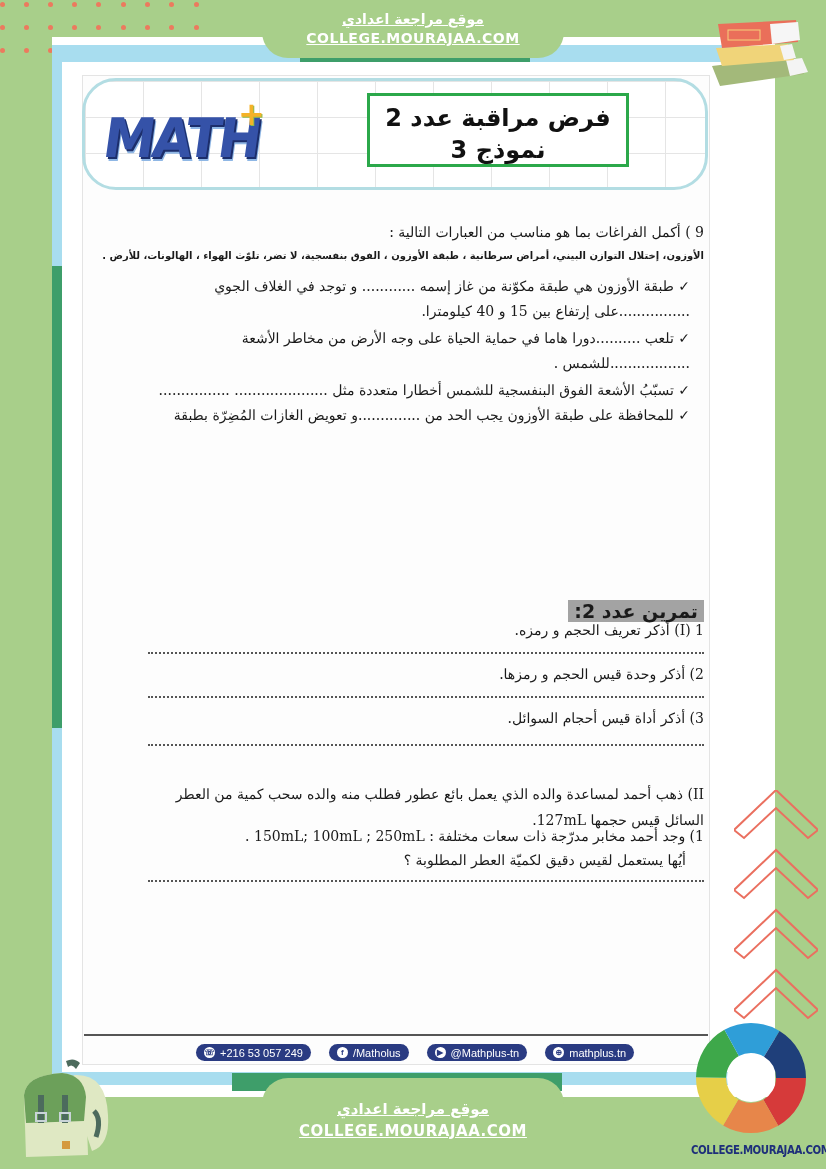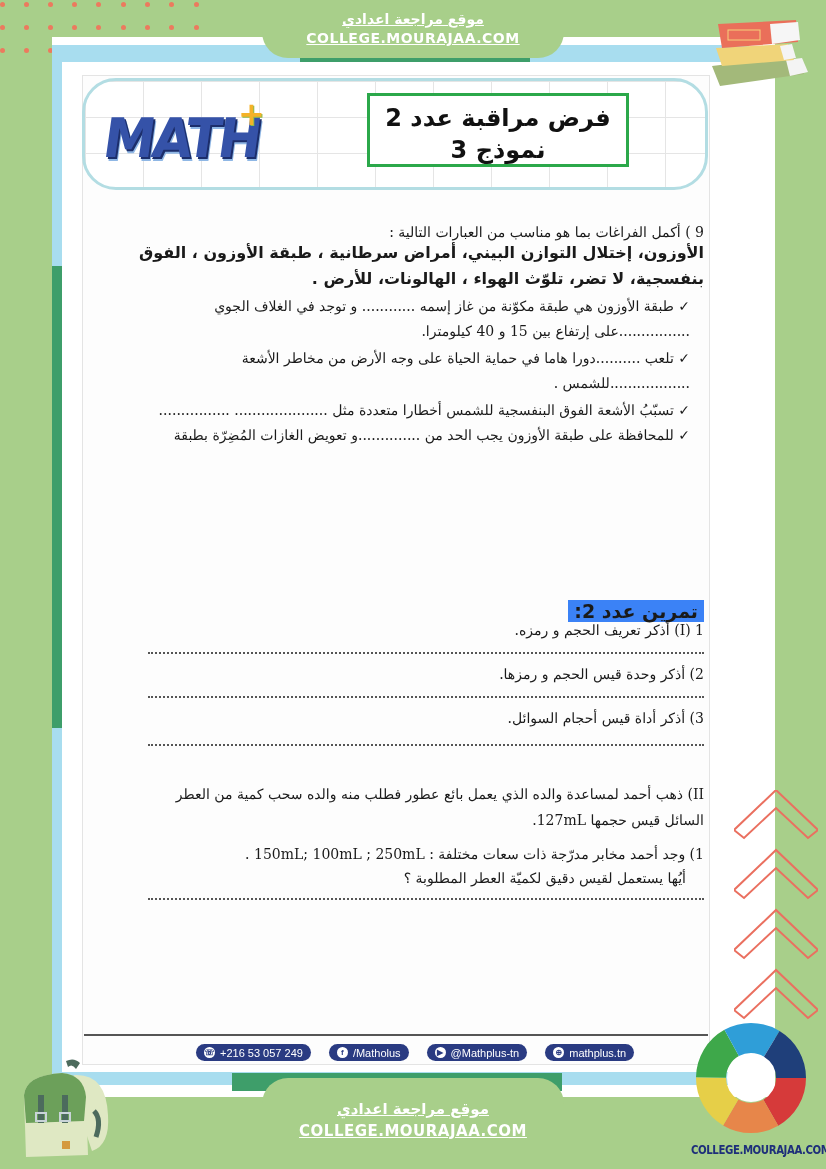--- a/index.html
+++ b/index.html
@@ -23,23 +23,23 @@
   .header-banner { position: absolute; left: 82px; top: 78px; width: 626px; height: 112px; border: 3px solid #b3dde3; border-radius: 34px; background:
       linear-gradient(#e5e5e5 1px, transparent 1px) 0 0 / 58px 36px,
       linear-gradient(90deg, #e5e5e5 1px, transparent 1px) 0 0 / 58px 36px, #ffffff; }
   .math-logo { position: absolute; left: 104px; top: 108px; font-family: "DejaVu Sans", sans-serif; font-weight: 900; font-size: 52px; color: #3552a8; letter-spacing: -3px; transform: skewX(-8deg) scaleY(1.05); text-shadow: 2px 2px 0 #1c2e6b, 3px 4px 0 #8fb7e5; }
   .math-plus { position: absolute; left: 238px; top: 95px; font-weight: 900; font-size: 32px; color: #f4b228; text-shadow: 1px 1px 0 #8dbb4c; }
   .title-box { position: absolute; left: 367px; top: 93px; width: 262px; height: 74px; border: 3px solid #2ba84a; background: #ffffff; text-align: center; direction: rtl; }
   .title-line { font-family: "DejaVu Sans", sans-serif; font-weight: bold; font-size: 24px; color: #111; line-height: 32px; }
 
   .content { position: absolute; left: 90px; width: 620px; direction: rtl; color: #1a1a1a; font-family: "DejaVu Serif", serif; }
   .ex-title { font-family: "DejaVu Sans", sans-serif; font-weight: bold; font-size: 19px; }
-  .ex-title.shaded { background: #3b82f6; padding: 0 6px; display: inline-block; }
+  .ex-title.shaded { background: #a3a3a3; padding: 0 6px; display: inline-block; }
   .q { font-size: 14px; }
-  .bold-list { font-family: "DejaVu Sans", sans-serif; font-weight: bold; font-size: 16px; line-height: 26px; }
+  .bold-list { font-family: "DejaVu Sans", sans-serif; font-weight: bold; font-size: 10px; line-height: 32px; }
   .item { font-size: 14px; line-height: 25px; }
   .dotted-line { border-bottom: 2px dotted #555; height: 2px; }
 
   .footer-line { position: absolute; left: 84px; top: 1034px; width: 624px; height: 2px; background: #555; }
   .social-row { position: absolute; left: 196px; top: 1044px; display: flex; gap: 18px; }
   .pill { display: flex; align-items: center; gap: 5px; background: #2a3b82; color: #fff; border-radius: 9px; padding: 1px 8px; height: 17px; font-family: "Liberation Sans", sans-serif; font-size: 11px; }
   .pill-icon { width: 11px; height: 11px; border-radius: 50%; background: #fff; color: #2a3b82; font-size: 8px; line-height: 11px; text-align: center; font-weight: bold; }
 
   .tab-top { position: absolute; left: 262px; top: 0; width: 302px; height: 58px; background: #a8cf8a; border-radius: 0 0 26px 26px; text-align: center; color: #fff; }
   .tab-bottom { position: absolute; left: 262px; top: 1078px; width: 302px; height: 91px; background: #a8cf8a; border-radius: 26px 26px 0 0; text-align: center; color: #fff; }
@@ -127,21 +127,21 @@
     <div class="dotted-line" style="margin-top:14px"></div>
     <div class="q" style="margin-top:12px">2) أذكر وحدة قيس الحجم و رمزها.</div>
     <div class="dotted-line" style="margin-top:14px"></div>
     <div class="q" style="margin-top:12px">3) أذكر أداة قيس أحجام السوائل.</div>
     <div class="dotted-line" style="margin-top:18px"></div>
   </div>
 
   <div style="padding-right:6px;padding-left:18px;margin-top:40px">
     <div class="q">II) ذهب أحمد لمساعدة والده الذي يعمل بائع عطور فطلب منه والده سحب كمية من العطر</div>
     <div class="q" style="margin-top:10px;padding-right:0">السائل قيس حجمها 127mL.</div>
-    <div class="q" style="margin-top:18px">1) وجد أحمد مخابر مدرّجة ذات سعات مختلفة : 150mL; 100mL ; 250mL .</div>
+    <div class="q" style="">1) وجد أحمد مخابر مدرّجة ذات سعات مختلفة : 150mL; 100mL ; 250mL .</div>
     <div class="q" style="margin-top:8px;padding-right:18px">أيُها يستعمل لقيس دقيق لكميّة العطر المطلوبة ؟</div>
     <div class="dotted-line" style="margin-top:12px;margin-left:40px"></div>
   </div>
 </div>
 
 <div class="footer-line"></div>
 <div class="social-row">
   <div class="pill">
       <span class="pill-icon">☏</span>
       <span>+216 53 057 249</span>

